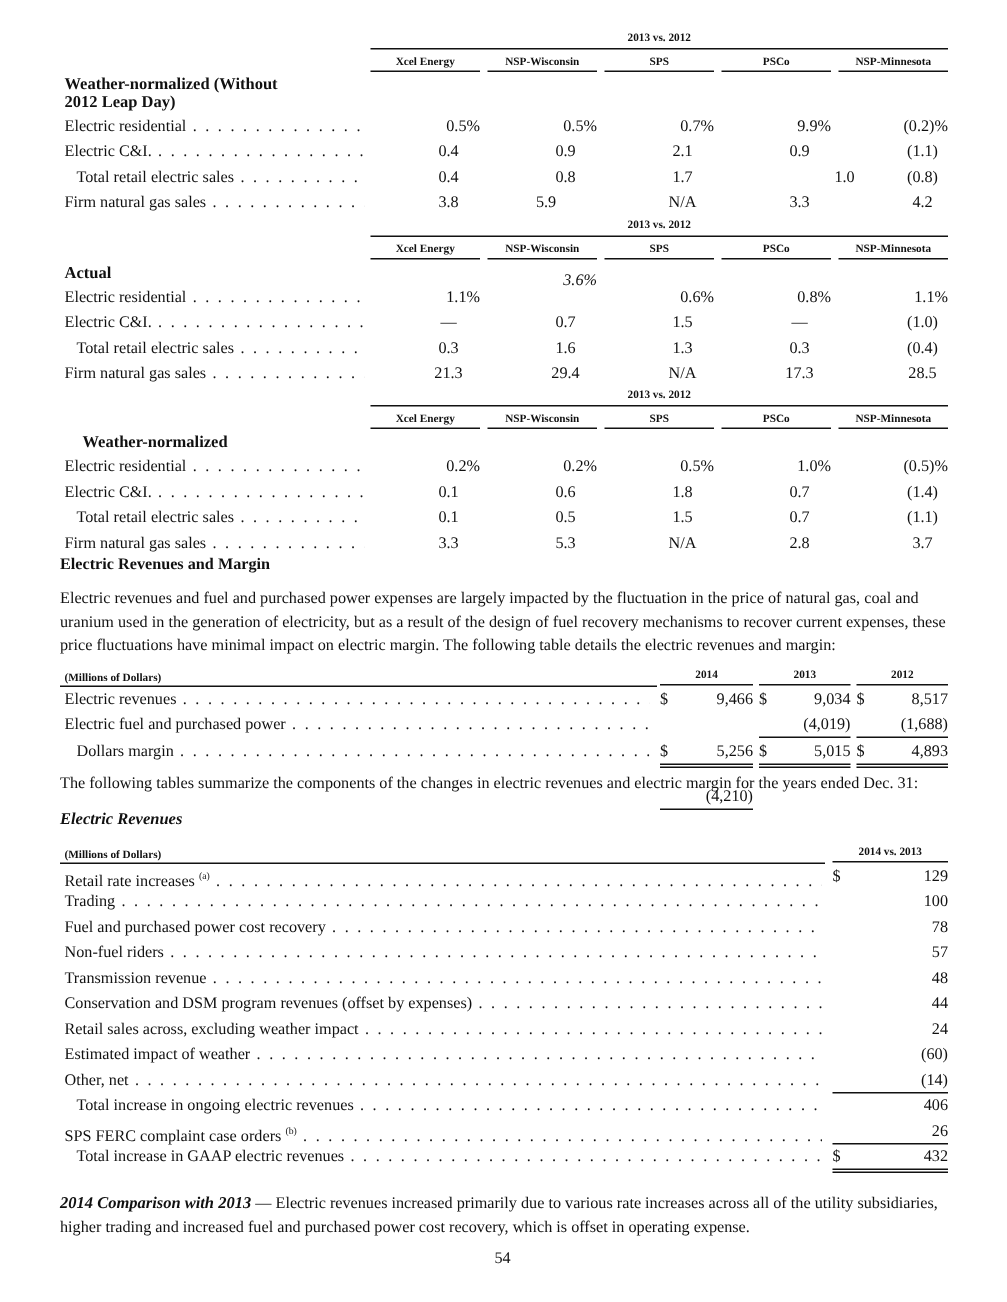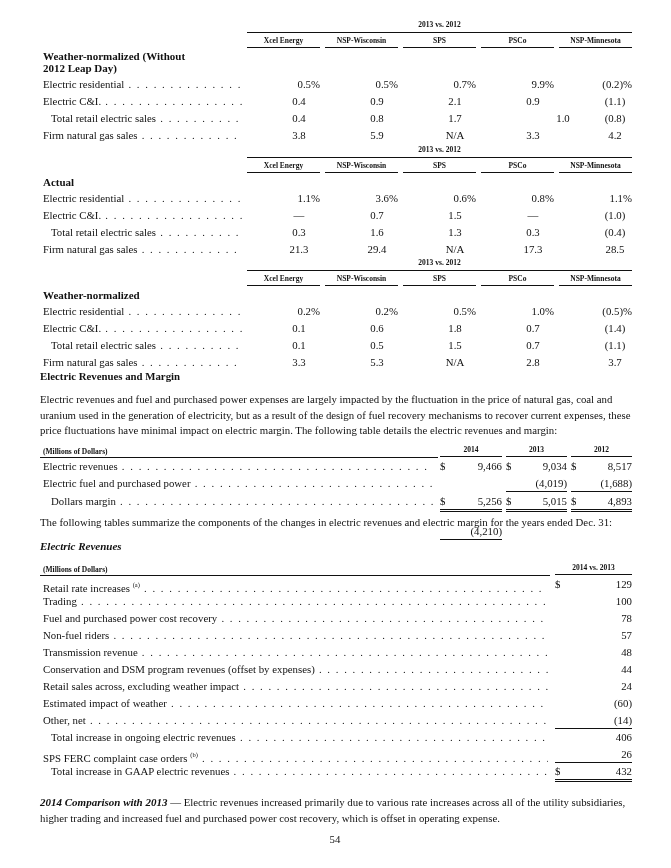--- a/index.html
+++ b/index.html
@@ -68,21 +68,21 @@
   <div class="abs num center" style="left:523px;top:94px;width:20px;">0.9</div>
   <div class="abs num center" style="left:600px;top:94px;width:30px;">(1.1)</div>
 
   <div class="abs num center" style="left:289px;top:111px;width:20px;">0.4</div>
   <div class="abs num center" style="left:367px;top:111px;width:20px;">0.8</div>
   <div class="abs num center" style="left:445px;top:111px;width:20px;">1.7</div>
   <div class="abs num center" style="left:553px;top:111px;width:20px;">1.0</div>
   <div class="abs num center" style="left:600px;top:111px;width:30px;">(0.8)</div>
 
   <div class="abs num center" style="left:289px;top:128px;width:20px;">3.8</div>
-  <div class="abs num center" style="left:367px;top:128px;width:20px;font-family:Liberation Serif, serif;">5.9</div>
+  <div class="abs num center" style="left:354px;top:128px;width:20px;font-family:Liberation Serif, serif;">5.9</div>
   <div class="abs num center" style="left:440px;top:128px;width:30px;">N/A</div>
   <div class="abs num center" style="left:523px;top:128px;width:20px;">3.3</div>
   <div class="abs num center" style="left:605px;top:128px;width:20px;">4.2</div>
 </div>
 
 <div>
   <div class="abs hdr-group" style="left:247px;top:145px;width:385px;">2013 vs. 2012</div>
   <div class="abs hdr-line" style="left:247px;top:157px;width:385px;"></div>
   <div class="abs colhdr" style="left:247px;top:161px;width:73px;">Xcel Energy</div>
   <div class="abs colhdr" style="left:325px;top:161px;width:73px;">NSP-Wisconsin</div>
@@ -99,21 +99,21 @@
     <div class="row-label"><span>Electric C&amp;I.</span><span class="dots"> . . . . . . . . . . . . . . . . . . . . . . . . .</span></div>
   </div>
   <div class="abs" style="left:43px;top:225px;width:200px;">
     <div class="row-label indent"><span>Total retail electric sales</span><span class="dots"> . . . . . . . . . . . . . . .</span></div>
   </div>
   <div class="abs" style="left:43px;top:242px;width:200px;">
     <div class="row-label"><span>Firm natural gas sales</span><span class="dots"> . . . . . . . . . . . . . . . . . . .</span></div>
   </div>
 
   <div class="abs num" style="left:247px;top:191px;width:73px;">1.1%</div>
-  <div class="abs num" style="left:325px;top:191px;width:73px;">3.6%</div>
+  <div class="abs num" style="left:325px;top:180px;width:73px;font-style:italic;">3.6%</div>
   <div class="abs num" style="left:403px;top:191px;width:73px;">0.6%</div>
   <div class="abs num" style="left:481px;top:191px;width:73px;">0.8%</div>
   <div class="abs num" style="left:559px;top:191px;width:73px;">1.1%</div>
 
   <div class="abs num center" style="left:289px;top:208px;width:20px;">—</div>
   <div class="abs num center" style="left:367px;top:208px;width:20px;">0.7</div>
   <div class="abs num center" style="left:445px;top:208px;width:20px;">1.5</div>
   <div class="abs num center" style="left:523px;top:208px;width:20px;">—</div>
   <div class="abs num center" style="left:600px;top:208px;width:30px;">(1.0)</div>
 
@@ -132,21 +132,21 @@
 
 <div>
   <div class="abs hdr-group" style="left:247px;top:258px;width:385px;">2013 vs. 2012</div>
   <div class="abs hdr-line" style="left:247px;top:270px;width:385px;"></div>
   <div class="abs colhdr" style="left:247px;top:274px;width:73px;">Xcel Energy</div>
   <div class="abs colhdr" style="left:325px;top:274px;width:73px;">NSP-Wisconsin</div>
   <div class="abs colhdr" style="left:403px;top:274px;width:73px;">SPS</div>
   <div class="abs colhdr" style="left:481px;top:274px;width:73px;">PSCo</div>
   <div class="abs colhdr" style="left:559px;top:274px;width:73px;">NSP-Minnesota</div>
 
-  <div class="abs section-label" style="left:43px;top:289px;">Weather-normalized</div>
+  <div class="abs section-label" style="left:55px;top:289px;">Weather-normalized</div>
 
   <div class="abs" style="left:43px;top:304px;width:200px;">
     <div class="row-label"><span>Electric residential</span><span class="dots"> . . . . . . . . . . . . . . . . . . . . . .</span></div>
   </div>
   <div class="abs" style="left:43px;top:321px;width:200px;">
     <div class="row-label"><span>Electric C&amp;I.</span><span class="dots"> . . . . . . . . . . . . . . . . . . . . . . . . .</span></div>
   </div>
   <div class="abs" style="left:43px;top:338px;width:200px;">
     <div class="row-label indent"><span>Total retail electric sales</span><span class="dots"> . . . . . . . . . . . . . . .</span></div>
   </div>

